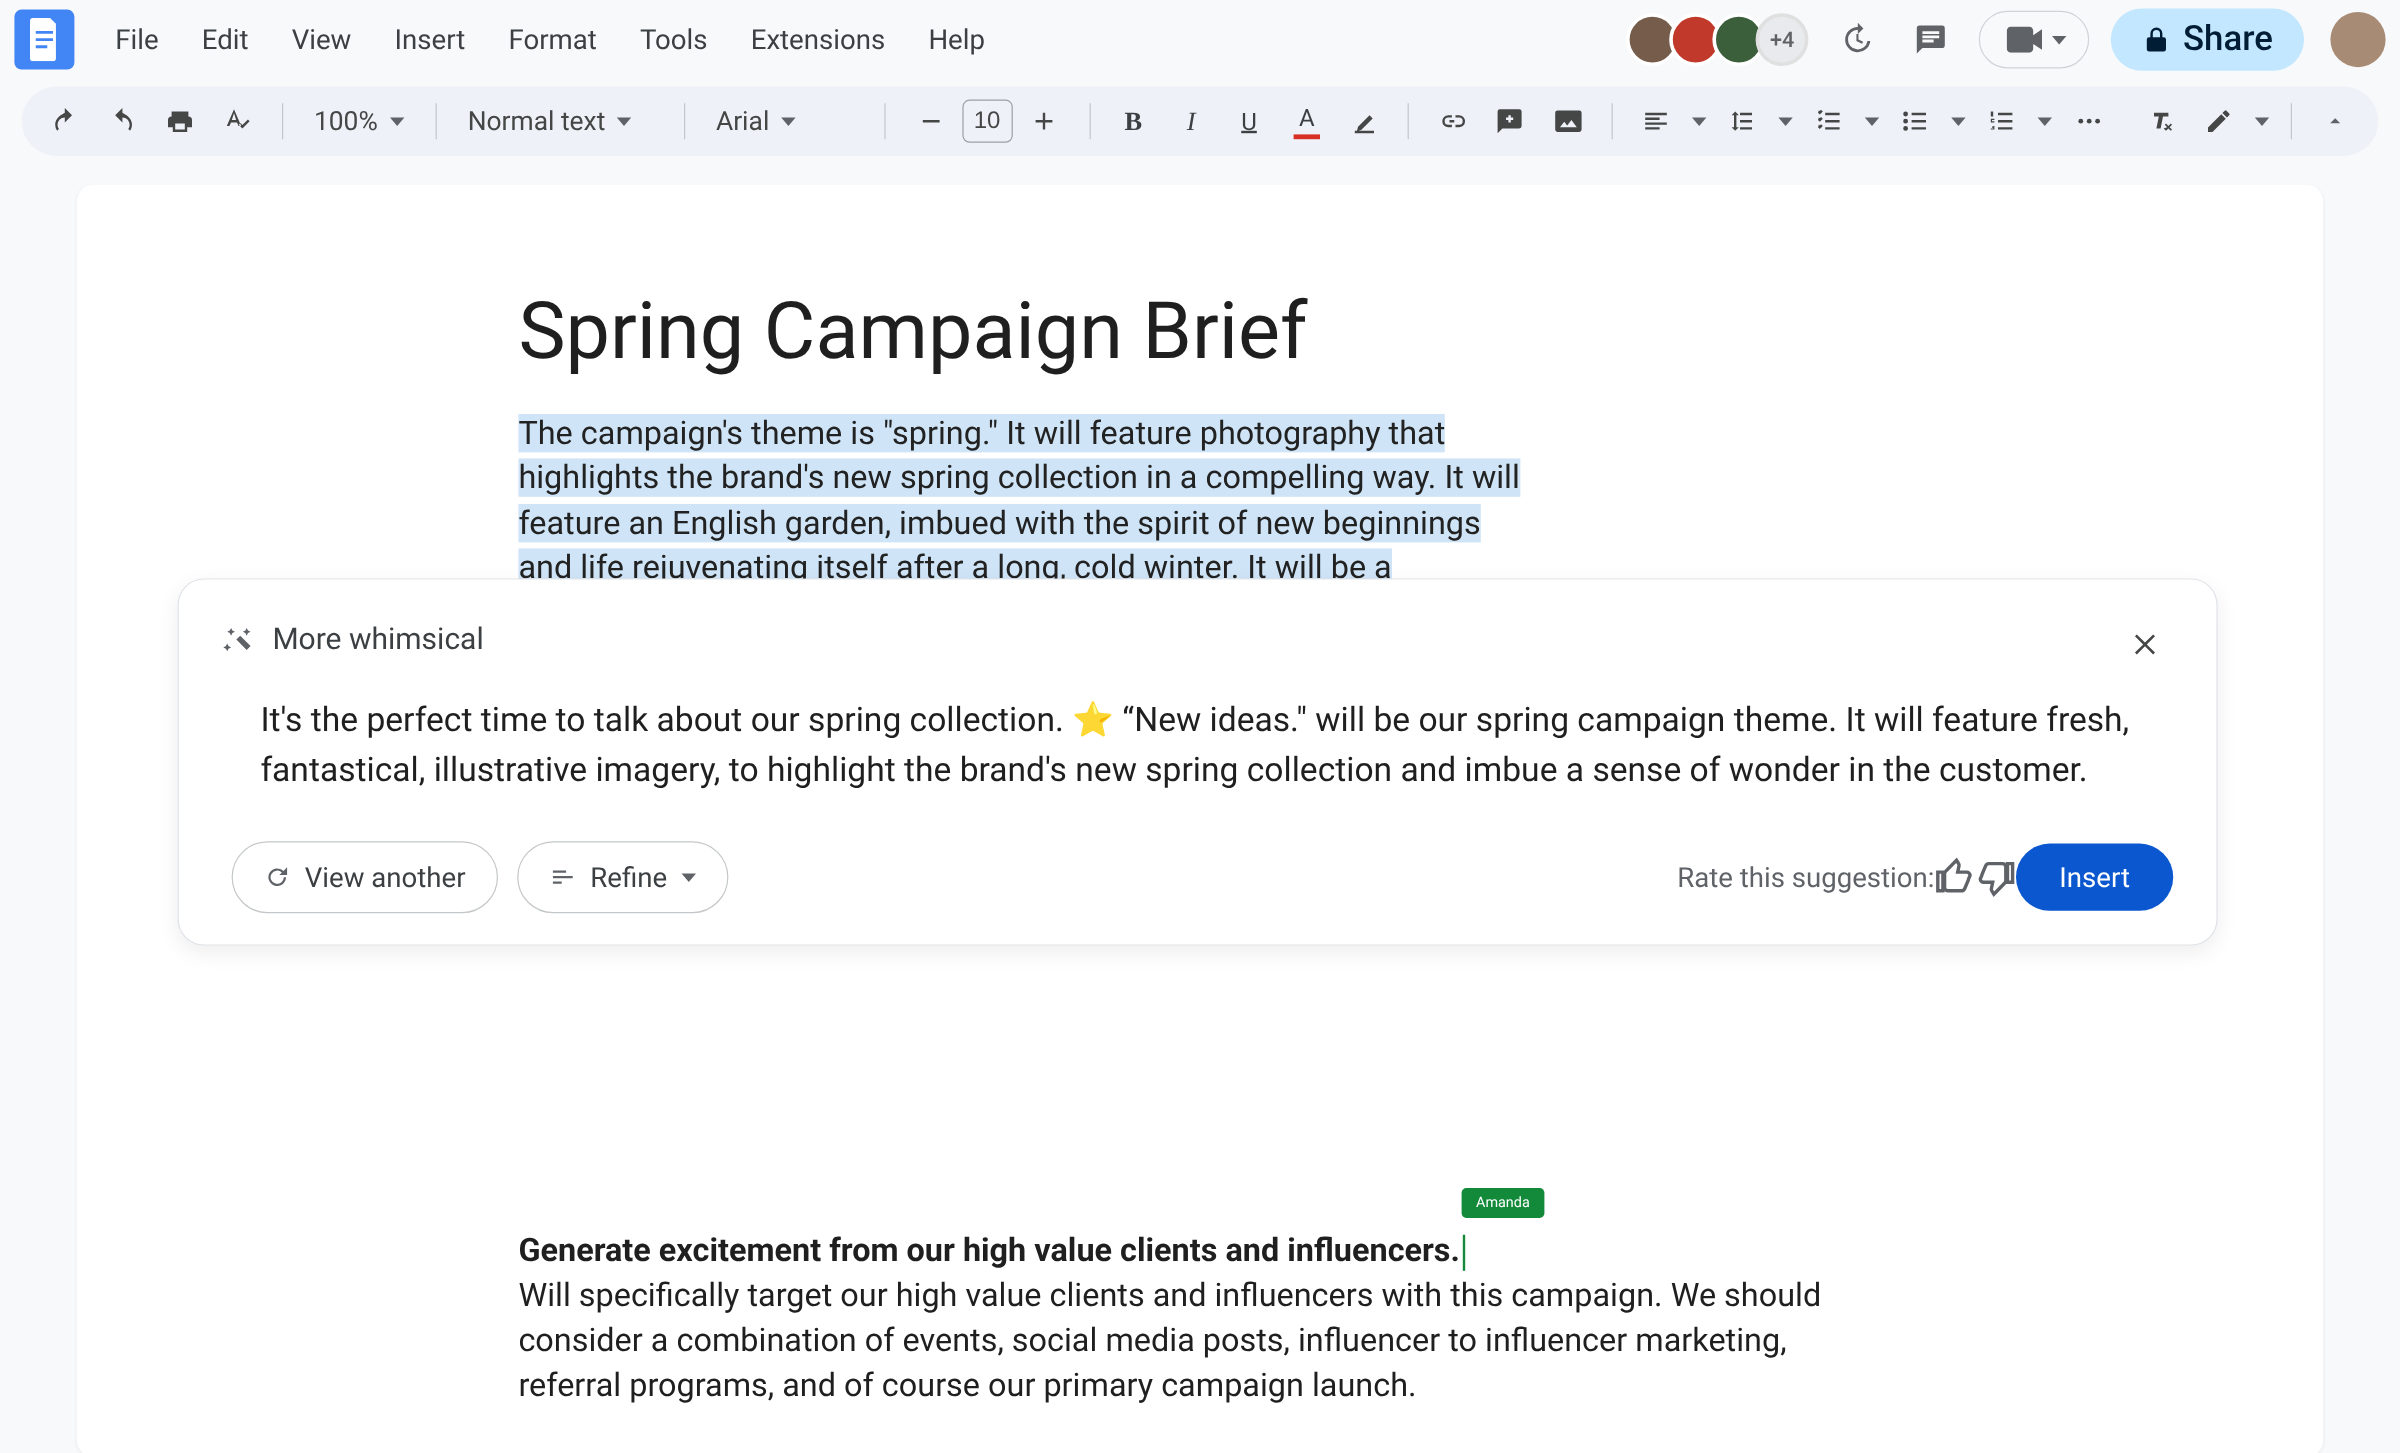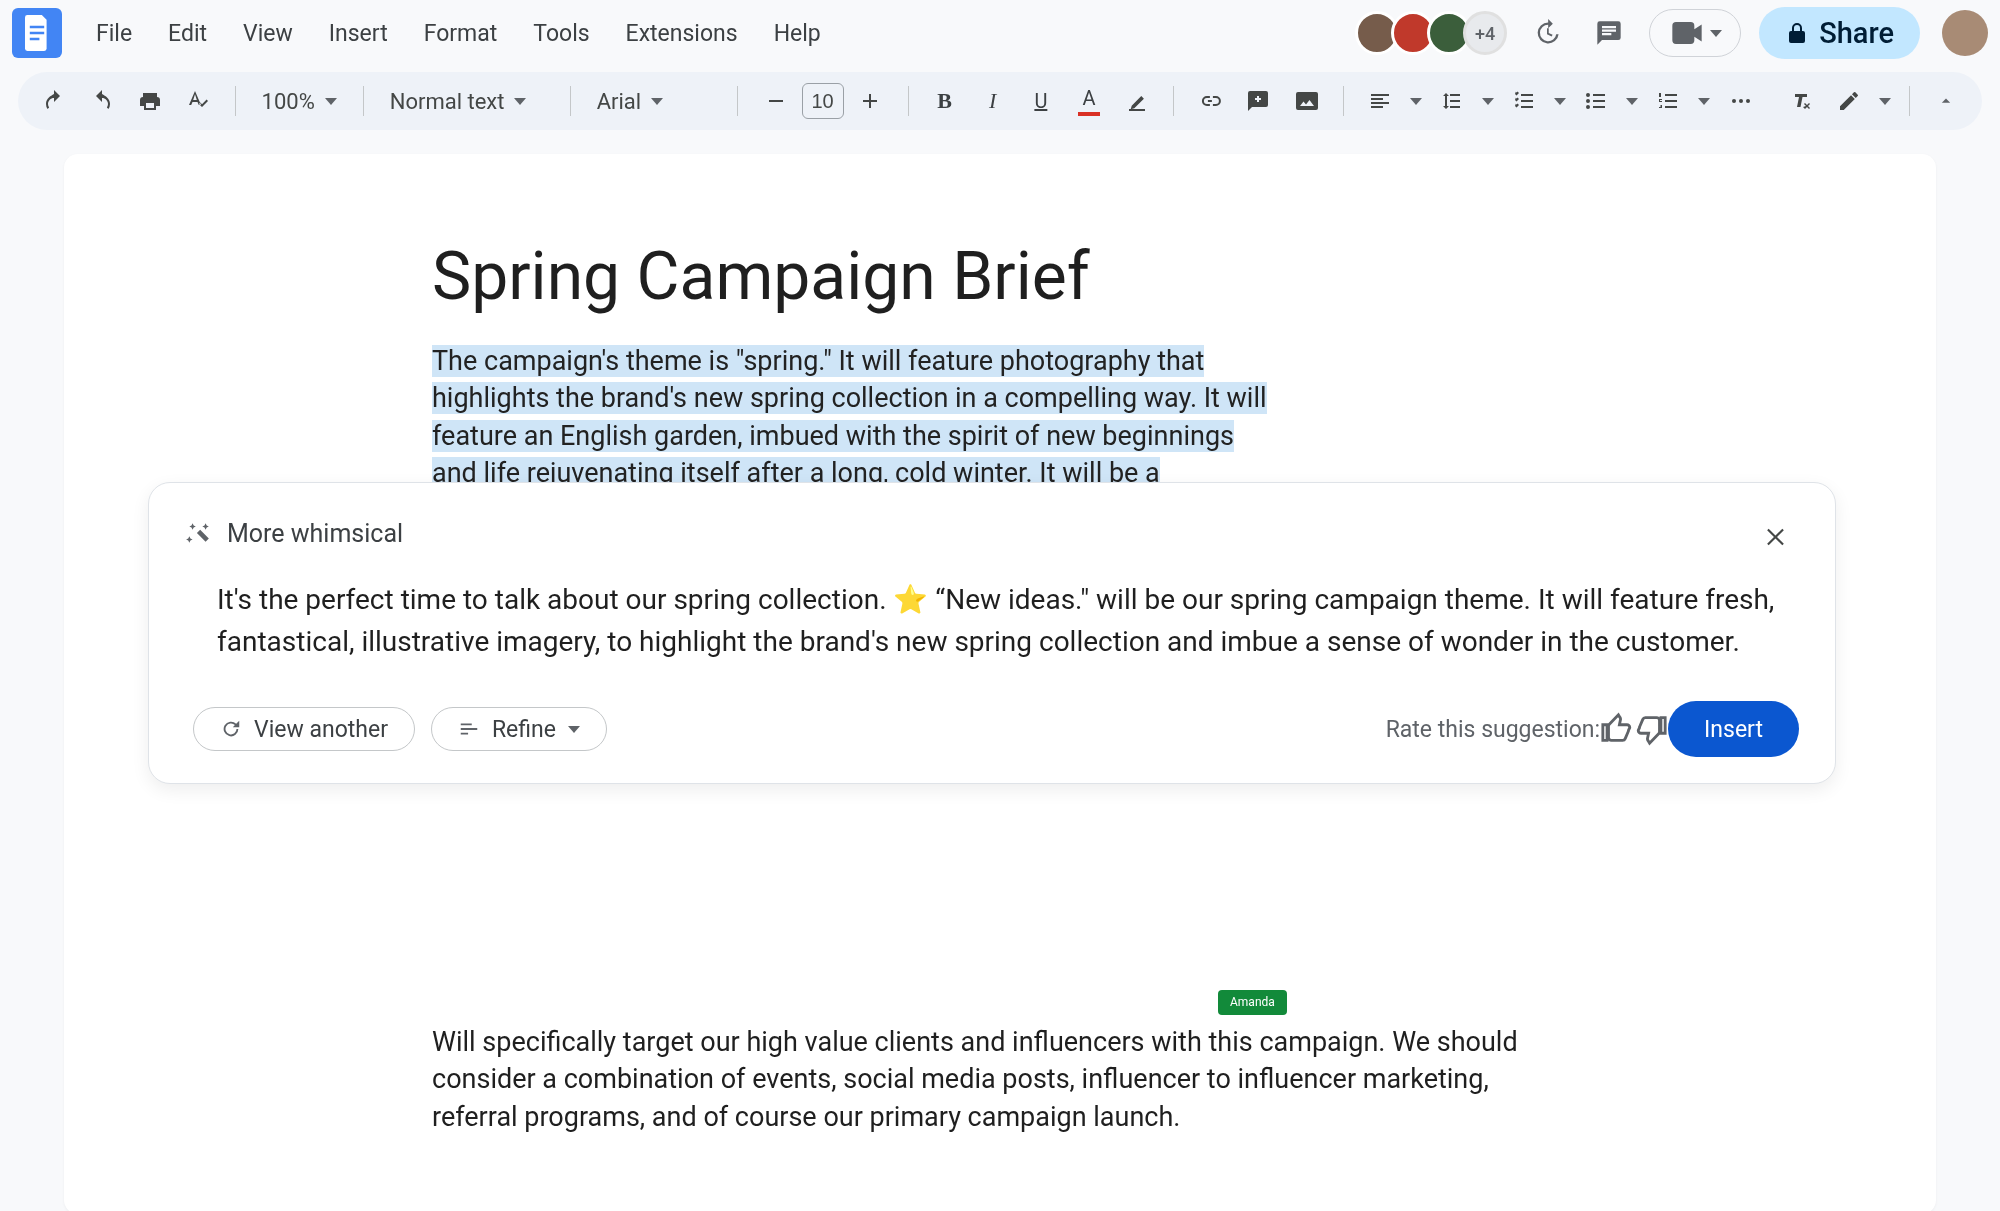--- a/index.html
+++ b/index.html
@@ -150,21 +150,21 @@
     padding-left: 258px;
     max-width: 1110px;
   }
   .highlighted .hl {
     background: #cfe5f7;
   }
 
   
   .suggest-card {
     position: absolute;
-    left: 84px; right: 100px;
+    left: 84px; right: 88px;
     top: 328px;
     background: #fff;
     border: 1px solid #dfe3e8;
     border-radius: 22px;
     box-shadow: 0 6px 18px rgba(0,0,0,.07);
     padding: 28px 36px 26px 36px;
   }
   .suggest-head {
     display: flex; align-items: center; gap: 16px;
     margin-bottom: 20px;
@@ -183,21 +183,21 @@
     padding: 4px 10px 20px 32px;
   }
   .suggest-body p { margin-bottom: 18px; }
   .suggest-foot {
     display: flex; align-items: center; gap: 16px;
     padding-left: 8px;
   }
   .pill-btn {
     display: flex; align-items: center; gap: 12px;
     border: 1px solid #c4c7c9; border-radius: 30px;
-    height: 44px; padding: 0 26px; font-size: 23px;
+    height: 60px; padding: 0 26px; font-size: 23px;
     color: #3c4043; cursor: pointer;
   }
   .pill-btn svg { width: 22px; height: 22px; fill: #5f6368; }
   .rate-block {
     margin-left: auto; display: flex; align-items: center; 
     font-size: 23px; color: #5f6368;
   }
   .thumb { width: 34px; height: 34px; cursor: pointer; }
   .thumb svg { width: 34px; height: 34px; fill: none; stroke: #5f6368; stroke-width: 2; }
   .insert-btn {
@@ -472,15 +472,18 @@
         </div>
         <div class="insert-btn">
           <span>Insert</span>
         </div>
       </div>
     </div>
   </div>
 
   <div class="lower">
     <div class="collab-tag">Amanda</div>
+    <div class="heading">
+      <span>Generate excitement from our high value clients and influencers.</span><span class="cursor"></span>
+    </div>
     <div>Will specifically target our high value clients and influencers with this campaign. We should consider a combination of events, social media posts, influencer to influencer marketing, referral programs, and of course our primary campaign launch.</div>
   </div>
 </div>
 
 </body></html>

